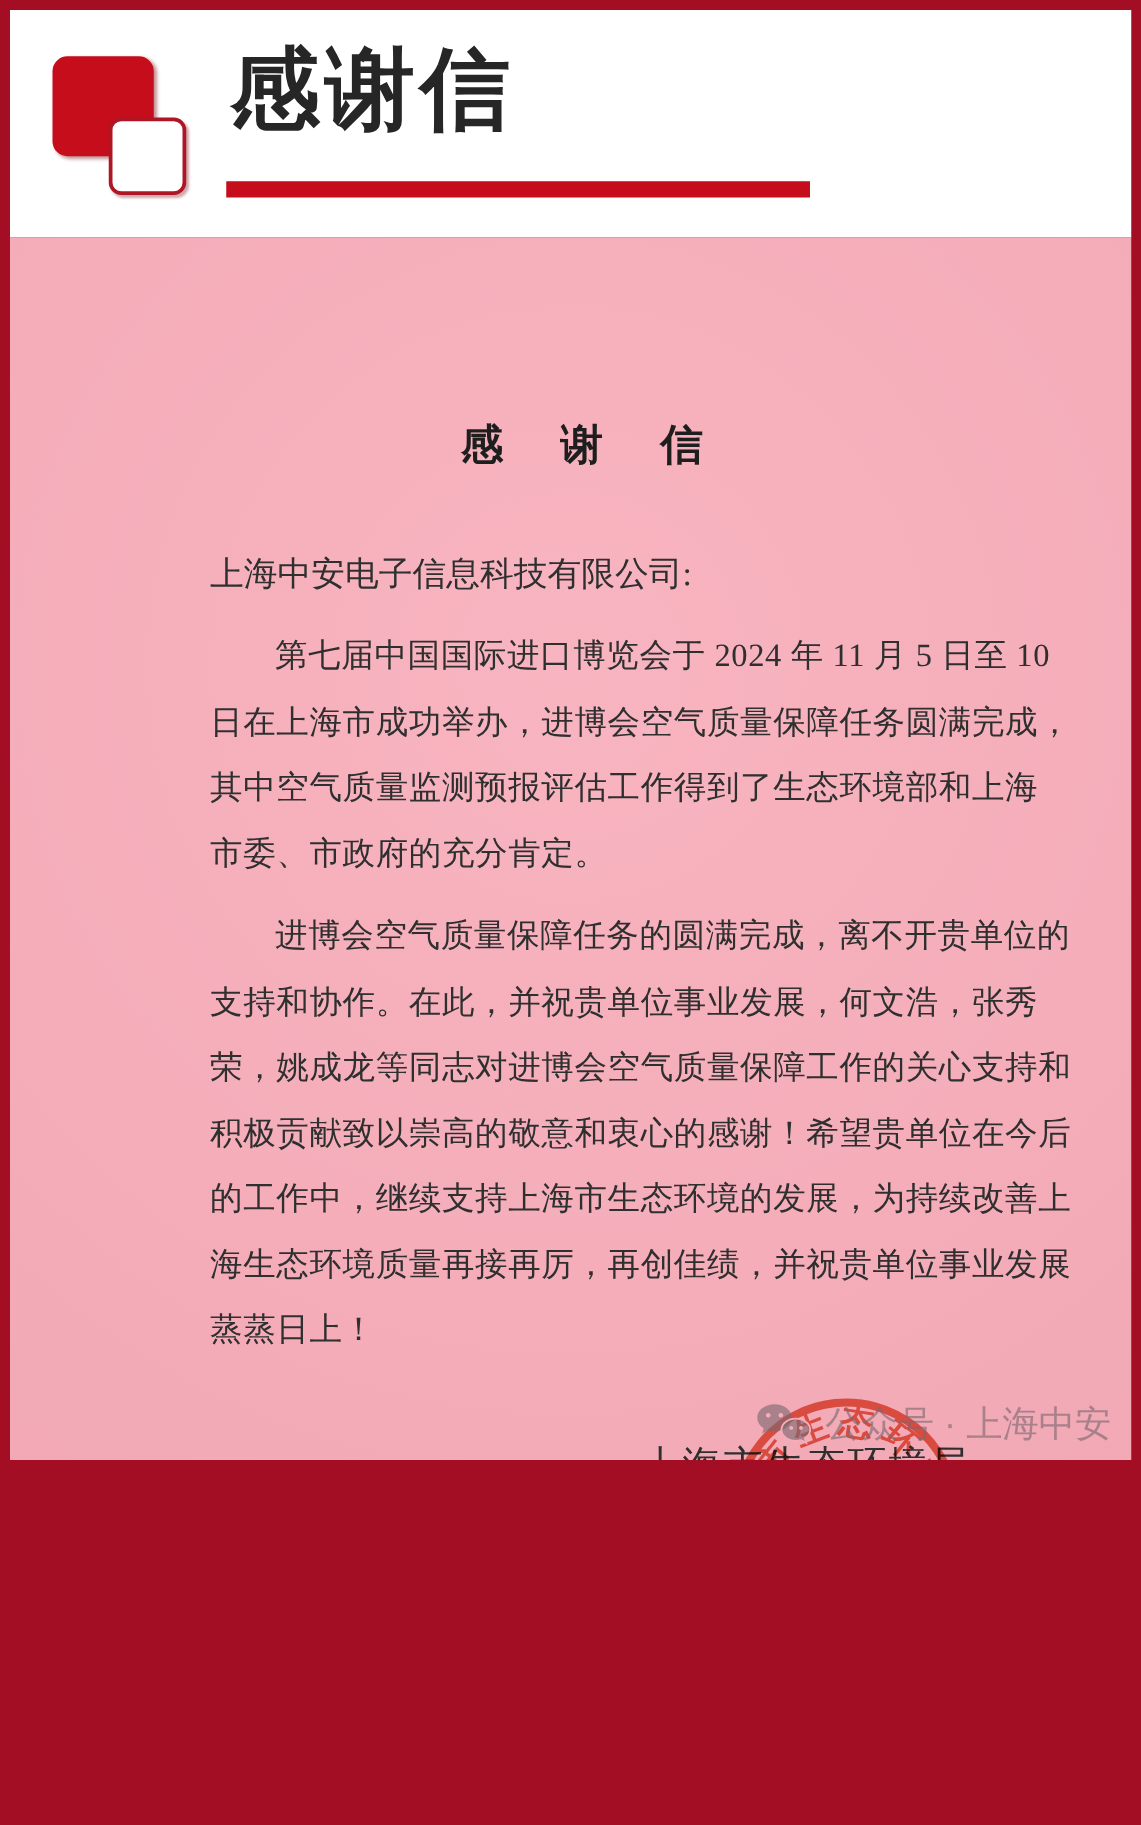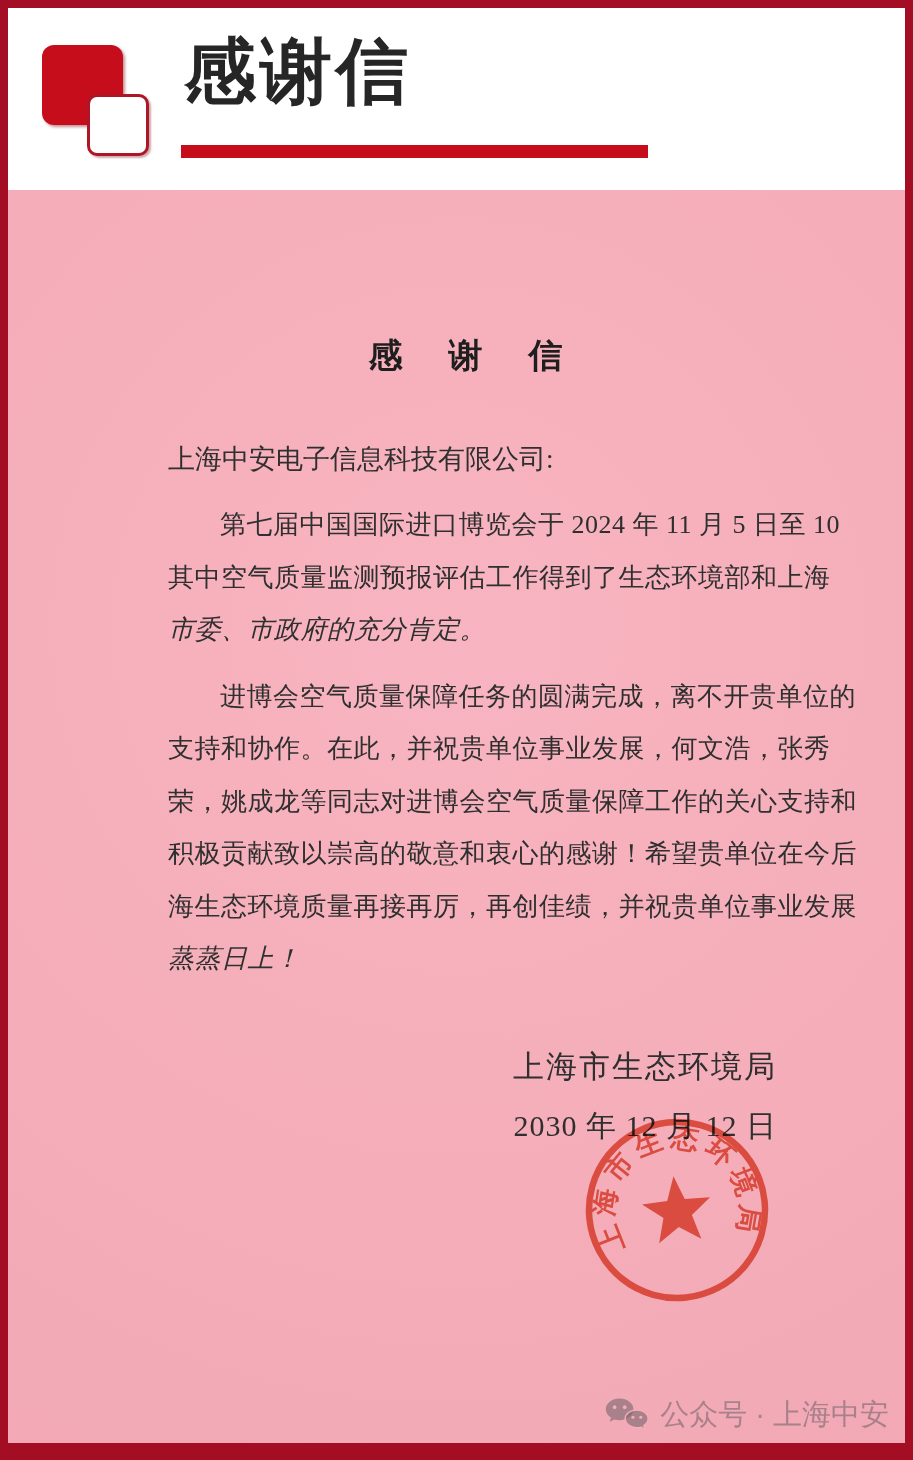--- a/index.html
+++ b/index.html
@@ -3,21 +3,21 @@
 <meta charset="utf-8">
 <style>
   html,body{margin:0;padding:0;}
   body{
     width:913px;height:1460px;position:relative;
     background:#a30e24;
     font-family:"Liberation Serif","DejaVu Serif",serif;
     overflow:hidden;
   }
   .frame{
-    position:absolute;left:8px;top:8px;width:897px;height:1435px;
+    position:absolute;left:8px;top:8px;width:897px;height:1160px;
     display:flex;flex-direction:column;
   }
   
   .header{
     position:relative;background:#ffffff;height:182px;flex:0 0 auto;
   }
   .logo-red{
     position:absolute;left:34px;top:37px;width:81px;height:80px;
     background:#c60d1b;border-radius:12px;
     box-shadow:2px 2px 3px rgba(120,10,20,.45);
@@ -52,21 +52,21 @@
     font-size:27px;line-height:40px;
   }
   .body{margin:20px 105px 0 142px;}
   .para + .para{margin-top:14px;}
   .line{
     font-size:26px;line-height:52.5px;height:52.5px;
     text-align:justify;text-align-last:justify;
     white-space:nowrap;letter-spacing:.5px;
   }
   .line.first{text-indent:2em;}
-  .line.last{text-align-last:left;font-style:italic;}
+  .line.last{text-align-last:left;}
   .closing{margin:60px 128px 0 0;text-align:right;}
   .signature{font-size:31px;line-height:42px;letter-spacing:2px;}
   .date{margin-top:18px;font-size:30px;line-height:40px;letter-spacing:1px;}
   
   .stamp{
     position:absolute;left:569px;top:920px;width:200px;height:200px;
     opacity:.85;mix-blend-mode:multiply;transform:rotate(-6deg);
     pointer-events:none;
   }
   .stamp text{
@@ -97,28 +97,30 @@
 
   <div class="paper">
 
     <div class="letter-title">感 谢 信</div>
 
     <div class="salutation">上海中安电子信息科技有限公司:</div>
 
     <div class="body">
       <div class="para">
         <div class="line first">第七届中国国际进口博览会于 2024 年 11 月 5 日至 10</div>
+        <div class="line">日在上海市成功举办，进博会空气质量保障任务圆满完成，</div>
         <div class="line">其中空气质量监测预报评估工作得到了生态环境部和上海</div>
         <div class="line last">市委、市政府的充分肯定。</div>
       </div>
       <div class="para">
         <div class="line first">进博会空气质量保障任务的圆满完成，离不开贵单位的</div>
         <div class="line">支持和协作。在此，并祝贵单位事业发展，何文浩，张秀</div>
         <div class="line">荣，姚成龙等同志对进博会空气质量保障工作的关心支持和</div>
         <div class="line">积极贡献致以崇高的敬意和衷心的感谢！希望贵单位在今后</div>
+        <div class="line">的工作中，继续支持上海市生态环境的发展，为持续改善上</div>
         <div class="line">海生态环境质量再接再厉，再创佳绩，并祝贵单位事业发展</div>
         <div class="line last">蒸蒸日上！</div>
       </div>
     </div>
 
     <div class="closing">
       <div class="signature">上海市生态环境局</div>
       <div class="date">2030 年 12 月 12 日</div>
     </div>
 

